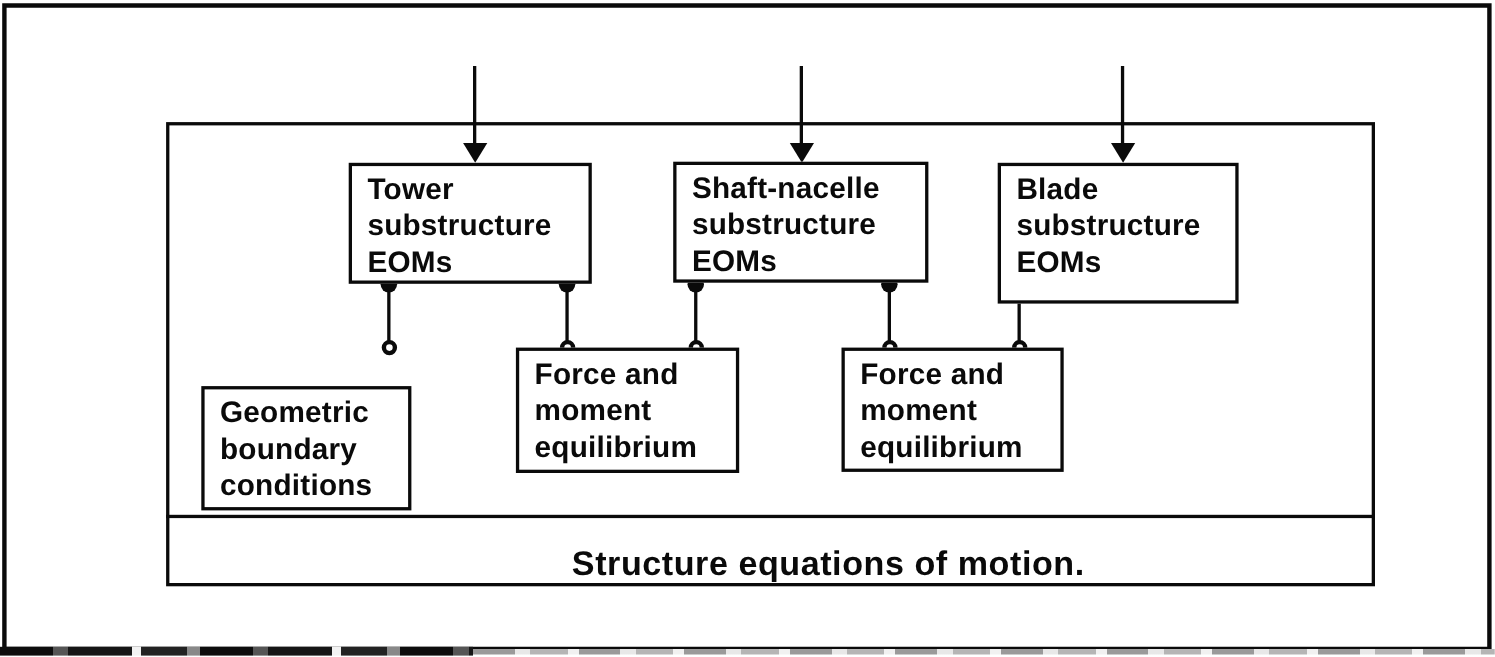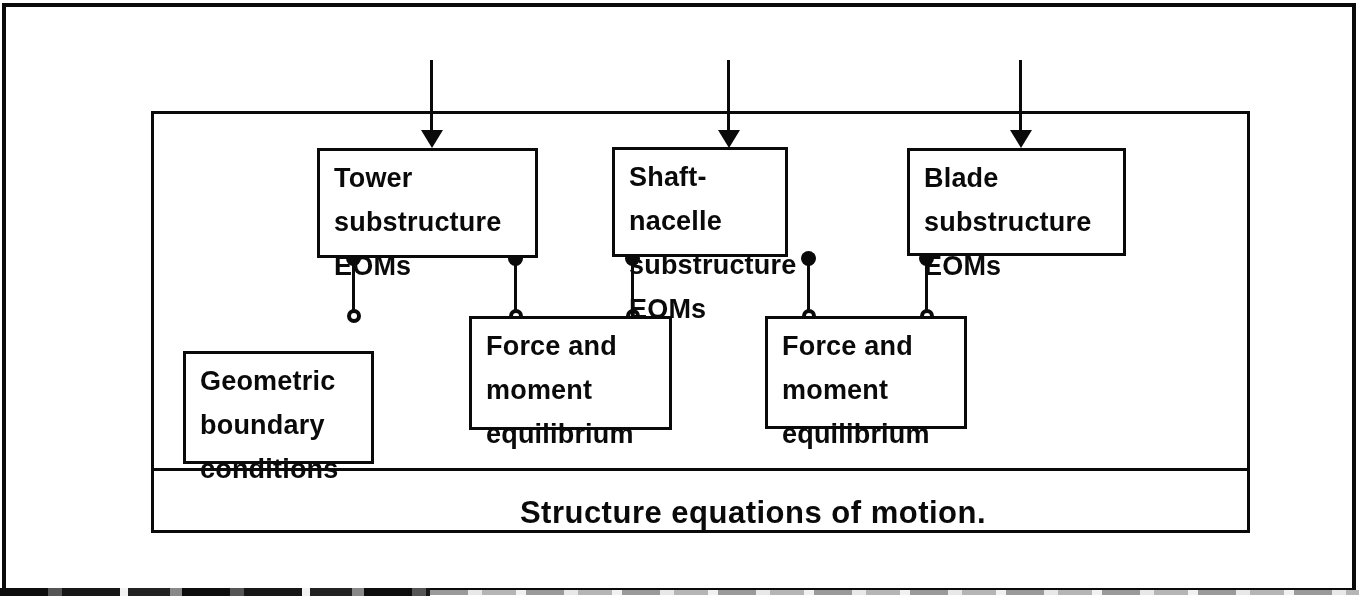--- a/index.html
+++ b/index.html
@@ -71,28 +71,28 @@
   
   .dbox {
     position: absolute;
     border: 3px solid #0a0a0a;
     box-sizing: border-box;
     background: #ffffff;
   }
   .dbox .box-label {
     font-size: 27px;
     font-weight: 700;
-    line-height: 44px;
+    line-height: 33px;
     padding: 5px 4px 0 14px;
     white-space: pre-line;
     letter-spacing: 0.2px;
   }
   .box-tower  { left: 317px; top: 148px; width: 221px; height: 110px; }
-  .box-shaft  { left: 612px; top: 147px; width: 176px; height: 110px; }
-  .box-blade  { left: 907px; top: 148px; width: 219px; height: 108px; }
+  .box-shaft  { left: 612px; top: 147px; width: 232px; height: 110px; }
+  .box-blade  { left: 907px; top: 148px; width: 219px; height: 128px; }
   .box-geo    { left: 183px; top: 315px; width: 191px; height: 113px; margin-top: 36px; }
   .box-force1 { left: 469px; top: 316px; width: 203px; height: 114px; }
   .box-force2 { left: 765px; top: 316px; width: 202px; height: 113px; }
   
   .arrow-line {
     position: absolute;
     width: 3px; height: 74px;
     top: 60px;
     background: #0a0a0a;
   }

